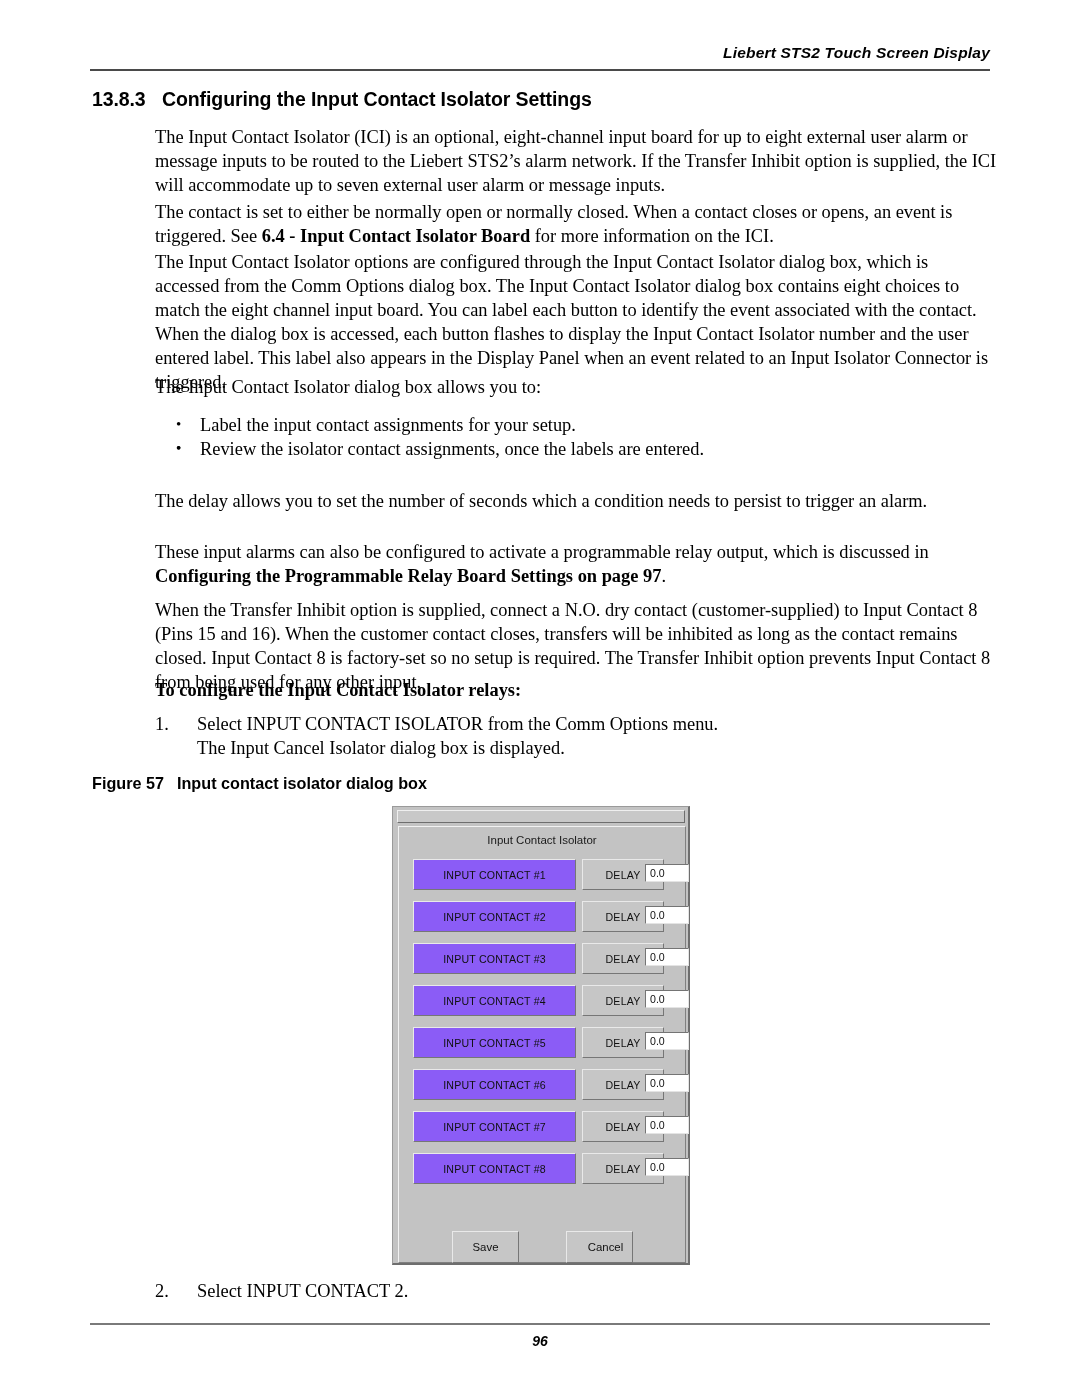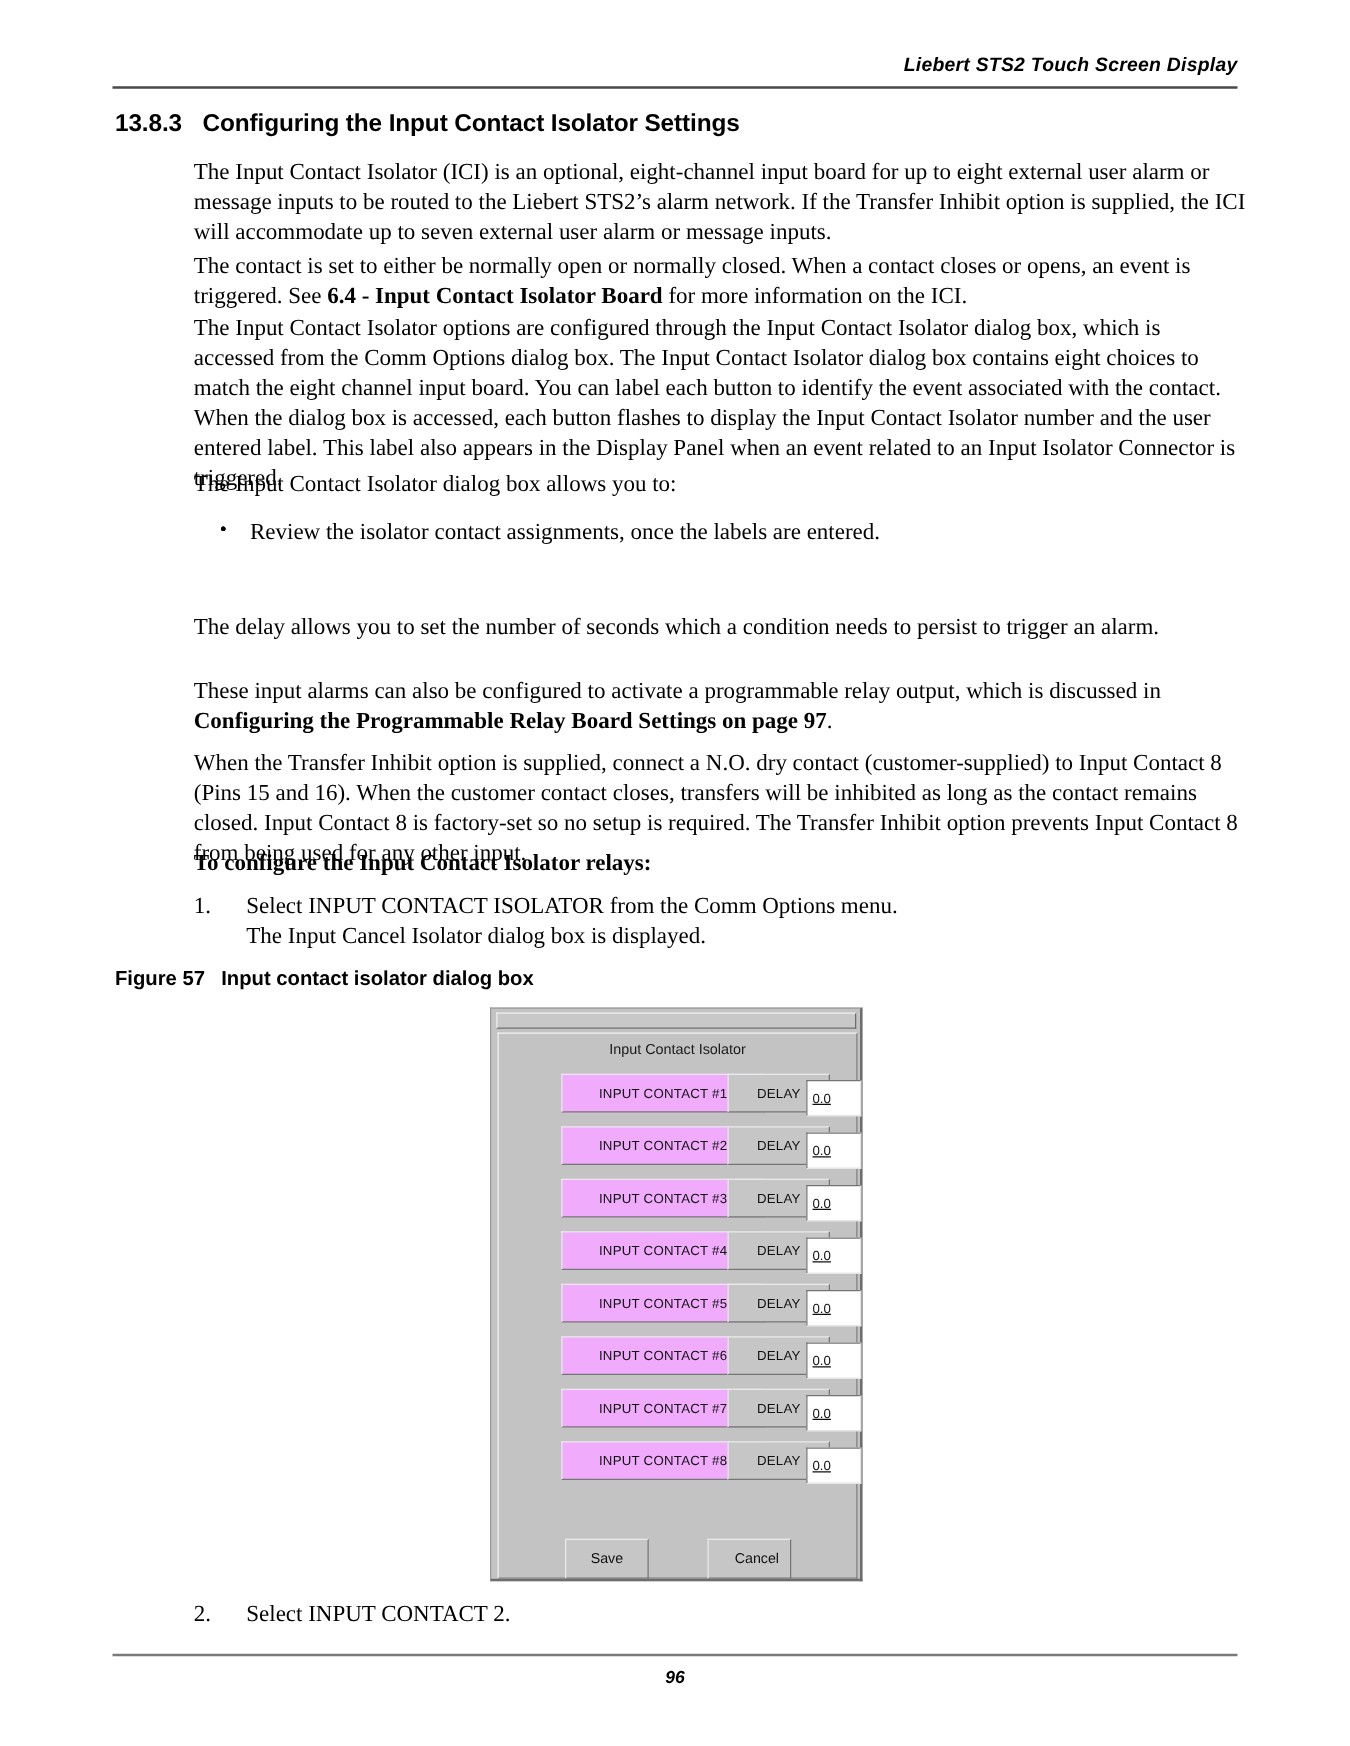--- a/index.html
+++ b/index.html
@@ -181,34 +181,33 @@
     left: 0;
     width: 288px;
     height: 32px;
   }
   .ci-btn {
     position: absolute;
     left: 14px;
     top: 0;
     width: 163px;
     height: 31px;
-    background: #f0abfc;
+    background: #8b5cf6;
     border-top: 1px solid #e9e9e9;
     border-left: 1px solid #e9e9e9;
     border-right: 1px solid #767676;
     border-bottom: 1px solid #767676;
     box-sizing: border-box;
     font-family: "Liberation Sans", sans-serif;
     font-size: 10.6px;
     color: #101010;
     display: flex;
     align-items: center;
     justify-content: center;
     letter-spacing: 0.2px;
-    margin-left: 36px;
   }
   .delay-btn {
     position: absolute;
     left: 183px;
     top: 0;
     width: 82px;
     height: 31px;
     background: #c6c6c6;
     border-top: 1px solid #e9e9e9;
     border-left: 1px solid #e9e9e9;
@@ -221,34 +220,33 @@
     display: flex;
     align-items: center;
     justify-content: center;
     letter-spacing: 0.2px;
   }
   .delay-input {
     position: absolute;
     left: 246px;
     top: 5px;
     width: 44px;
-    height: 29px;
+    height: 18px;
     background: #ffffff;
     border-top: 1px solid #747474;
     border-left: 1px solid #747474;
     border-right: 1px solid #e4e4e4;
     border-bottom: 1px solid #e4e4e4;
     box-sizing: border-box;
     font-family: "Liberation Sans", sans-serif;
     font-size: 10.6px;
     color: #101010;
     display: flex;
     align-items: center;
     padding-left: 4px;
-    text-decoration: underline;
   }
 
   .action-btn {
     position: absolute;
     top: 404px;
     width: 67px;
     height: 32px;
     background: #c6c6c6;
     border-top: 1px solid #e9e9e9;
     border-left: 1px solid #e9e9e9;
@@ -300,21 +298,21 @@
 
 <div class="body-col" style="top:200px;">
   <span>The contact is set to either be normally open or normally closed. When a contact closes or opens, an event is triggered. See </span><b>6.4 - Input Contact Isolator Board</b><span> for more information on the ICI.</span>
 </div>
 
 <div class="body-col" style="top:250px;">The Input Contact Isolator options are configured through the Input Contact Isolator dialog box, which is accessed from the Comm Options dialog box. The Input Contact Isolator dialog box contains eight choices to match the eight channel input board. You can label each button to identify the event associated with the contact. When the dialog box is accessed, each button flashes to display the Input Contact Isolator number and the user entered label. This label also appears in the Display Panel when an event related to an Input Isolator Connector is triggered.</div>
 
 <div class="body-col" style="top:375px;">The Input Contact Isolator dialog box allows you to:</div>
 
 <div class="bullets" style="top:413px;">
-  <div class="li"><span class="dot">•</span></div>
+  <div class="li"><span class="dot">•</span><span>Label the input contact assignments for your setup.</span></div>
   <div class="li"><span class="dot">•</span></div>
   <div class="li"><span class="dot">•</span><span>Review the isolator contact assignments, once the labels are entered.</span></div>
 </div>
 
 <div class="body-col" style="top:489px;">The delay allows you to set the number of seconds which a condition needs to persist to trigger an alarm.</div>
 
 <div class="body-col" style="top:540px;">
   <span>These input alarms can also be configured to activate a programmable relay output, which is discussed in </span><b>Configuring the Programmable Relay Board Settings on page 97</b><span>.</span>
 </div>
 

